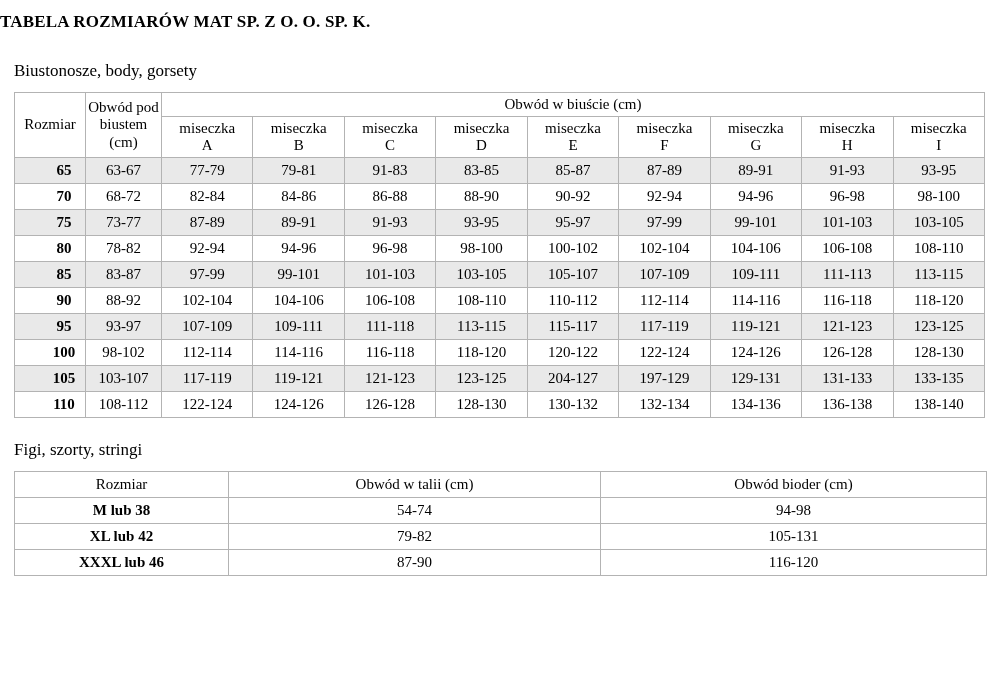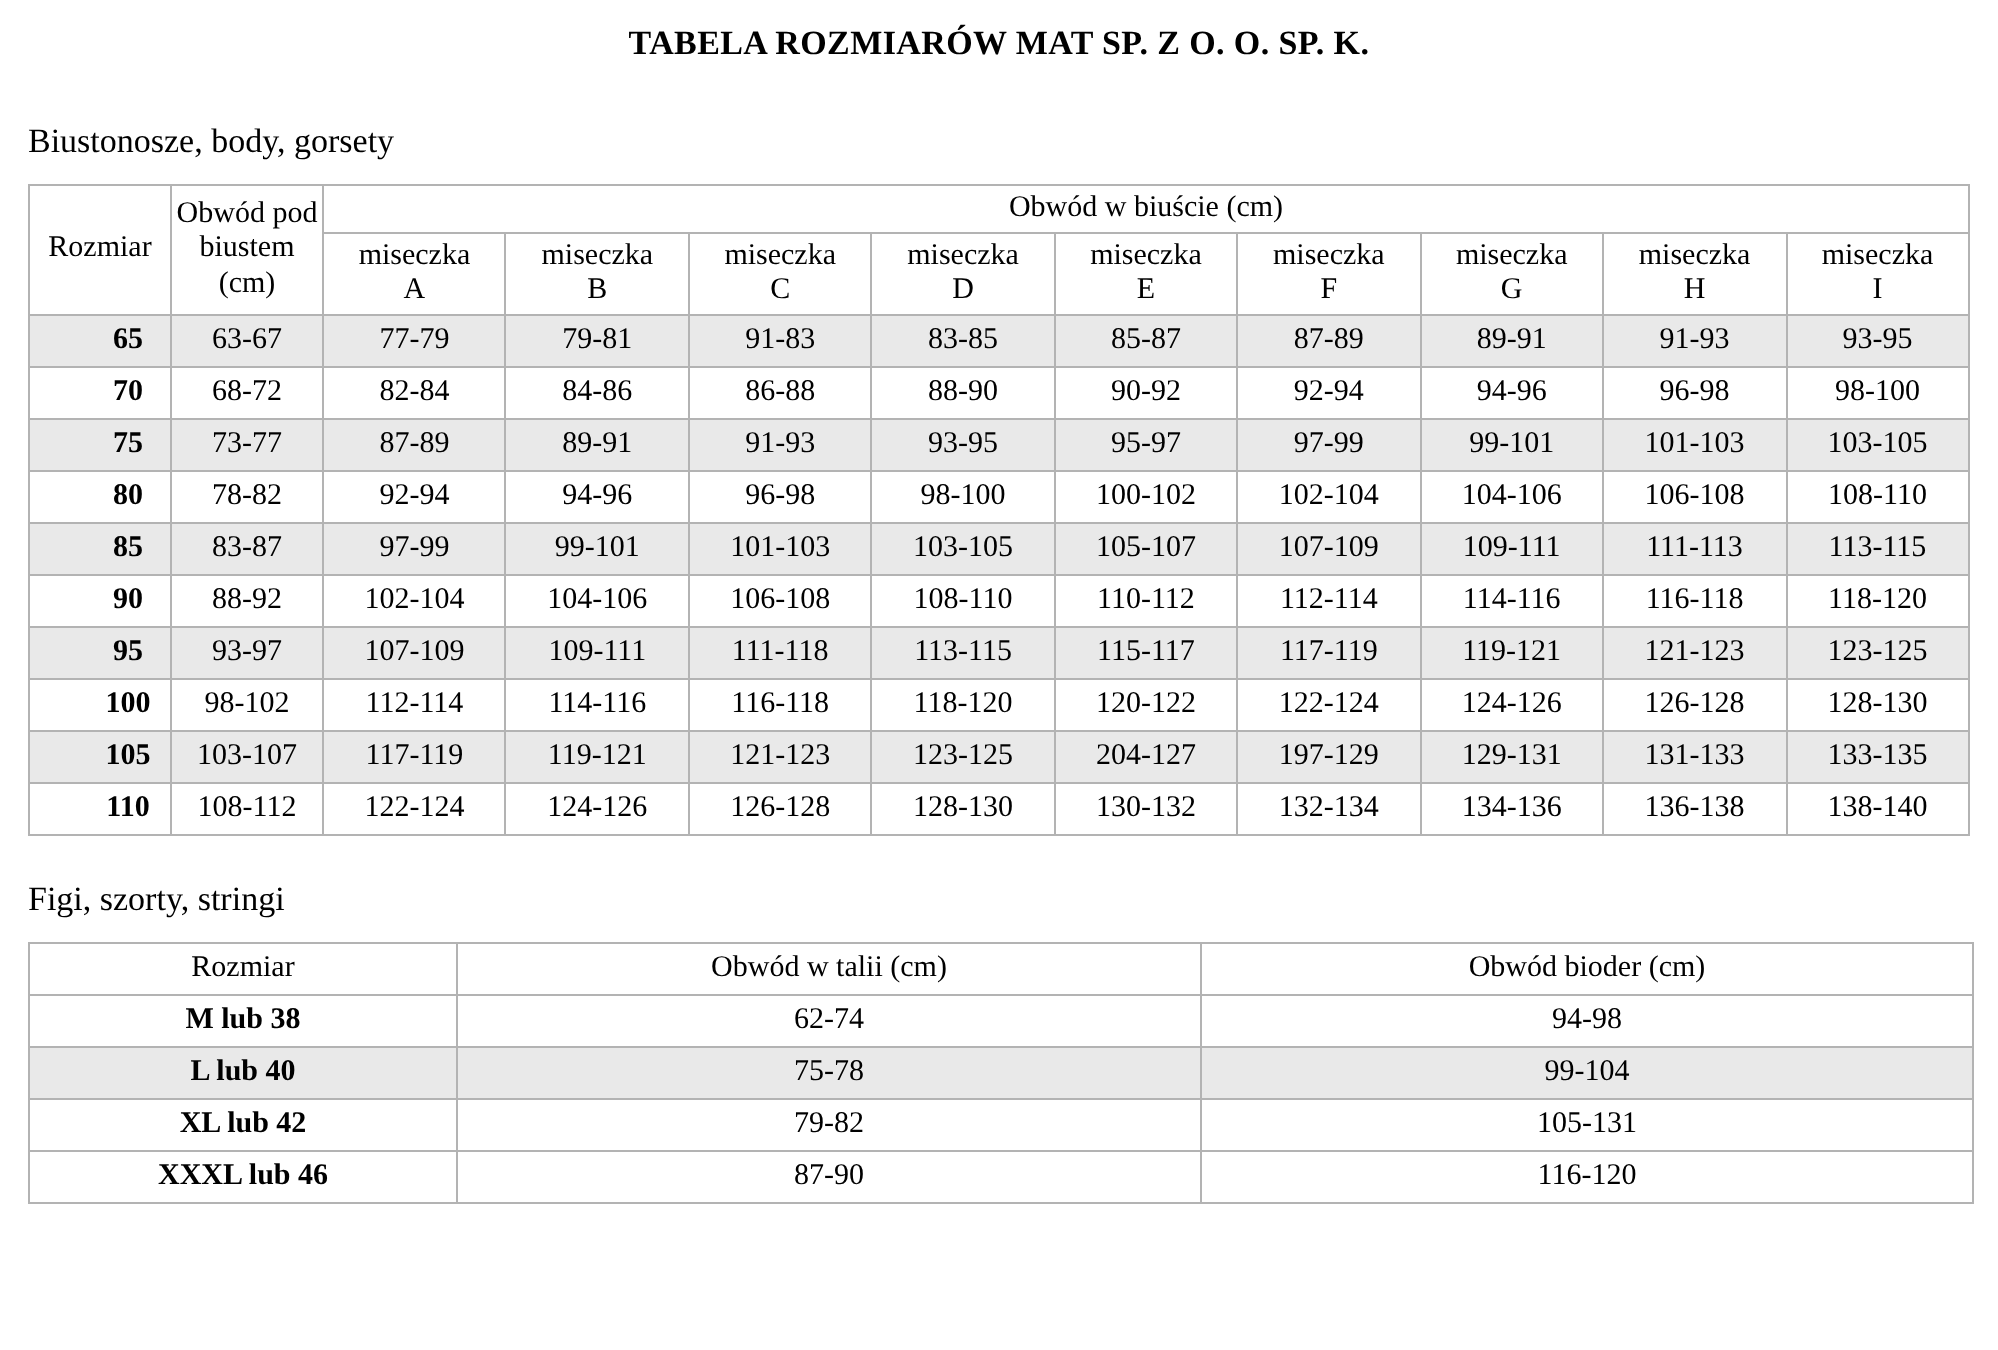--- a/index.html
+++ b/index.html
@@ -10,21 +10,21 @@
   }
   html,body{margin:0;padding:0;}
   body{
     width:999px;height:675px;
     background:var(--bg);
     color:var(--text);
     font-family:"Liberation Serif", serif;
   }
   .title{
     padding-top:12px;
-    text-align:center;
+    text-align:left;
     font-size:17px;
     font-weight:bold;
     letter-spacing:.2px;
   }
   .section-heading{
     font-size:17px;
     font-weight:normal;
     margin:29px 0 11px 14px;
   }
   .section-heading.second{ margin-top:22px; }
@@ -226,27 +226,22 @@
     <thead>
       <tr>
         <th class="col-size">Rozmiar</th>
         <th class="col-waist">Obwód w talii (cm)</th>
         <th class="col-hips">Obwód bioder (cm)</th>
       </tr>
     </thead>
     <tbody id="panties-body">
         <tr>
           <th>M lub 38</th>
-          <td>62-74</td>
+          <td>54-74</td>
           <td>94-98</td>
-        </tr>
-        <tr class="stripe">
-          <th>L lub 40</th>
-          <td>75-78</td>
-          <td>99-104</td>
         </tr>
         <tr>
           <th>XL lub 42</th>
           <td>79-82</td>
           <td>105-131</td>
         </tr>
         <tr>
           <th>XXXL lub 46</th>
           <td>87-90</td>
           <td>116-120</td>

